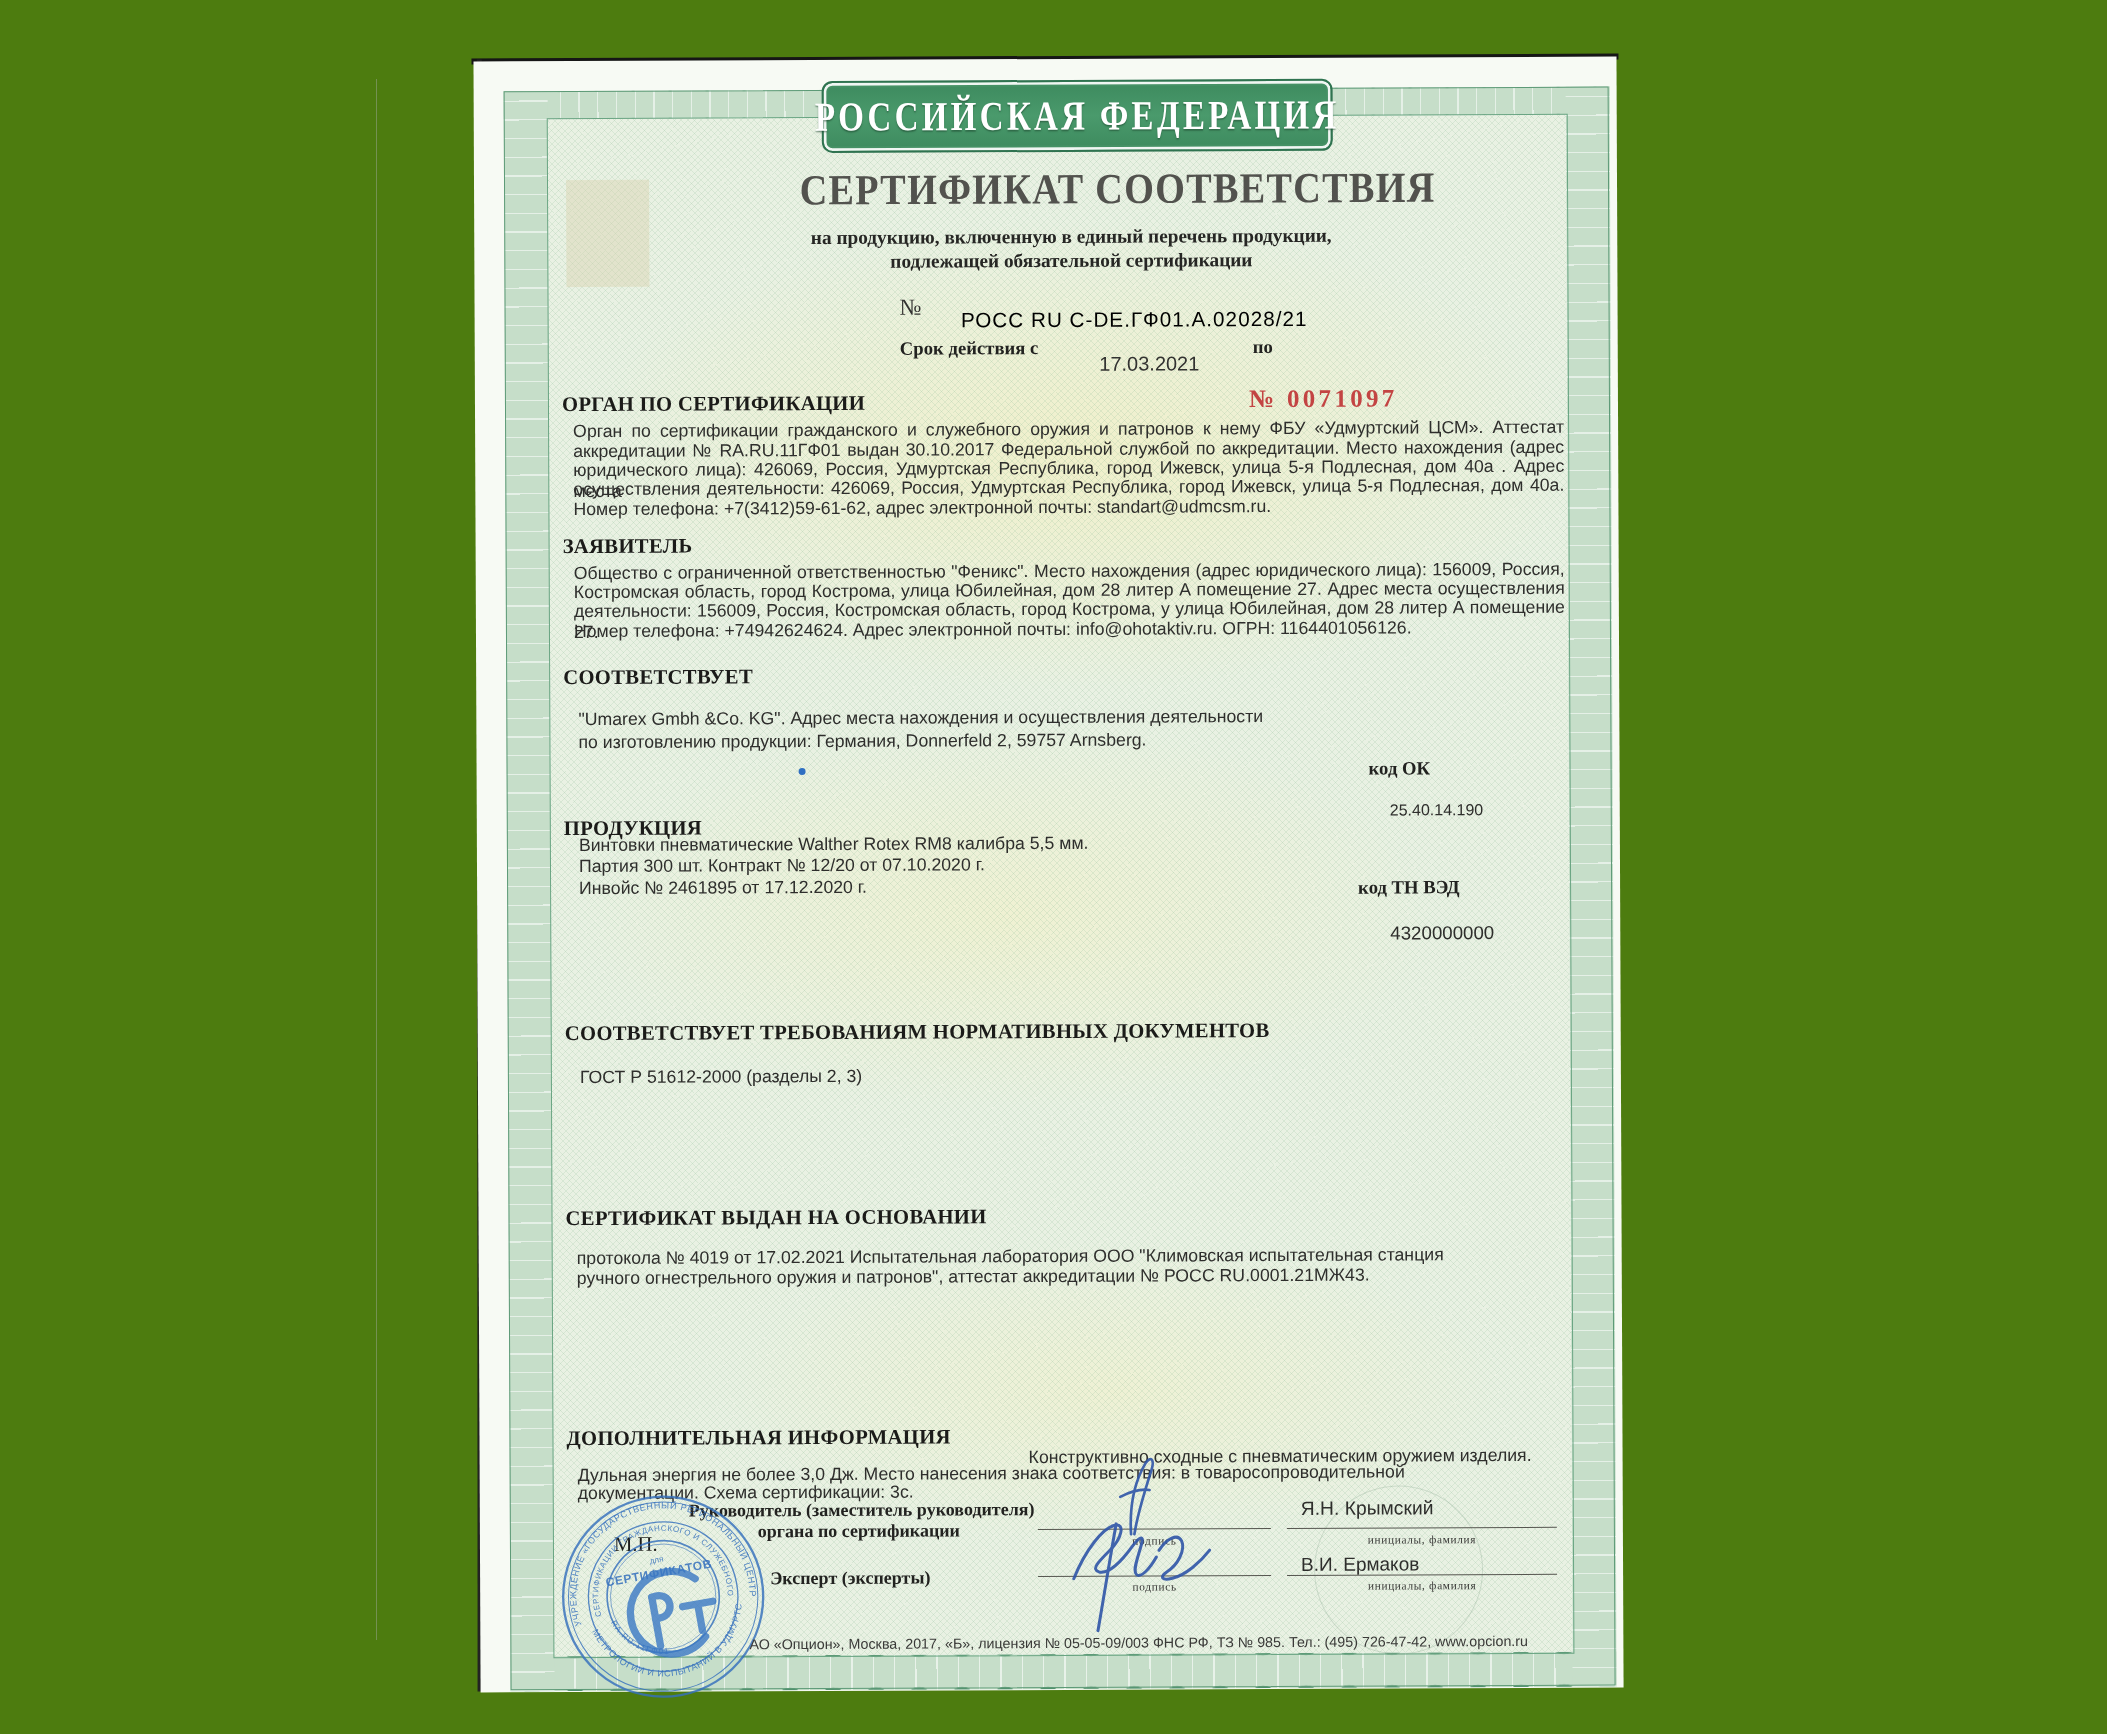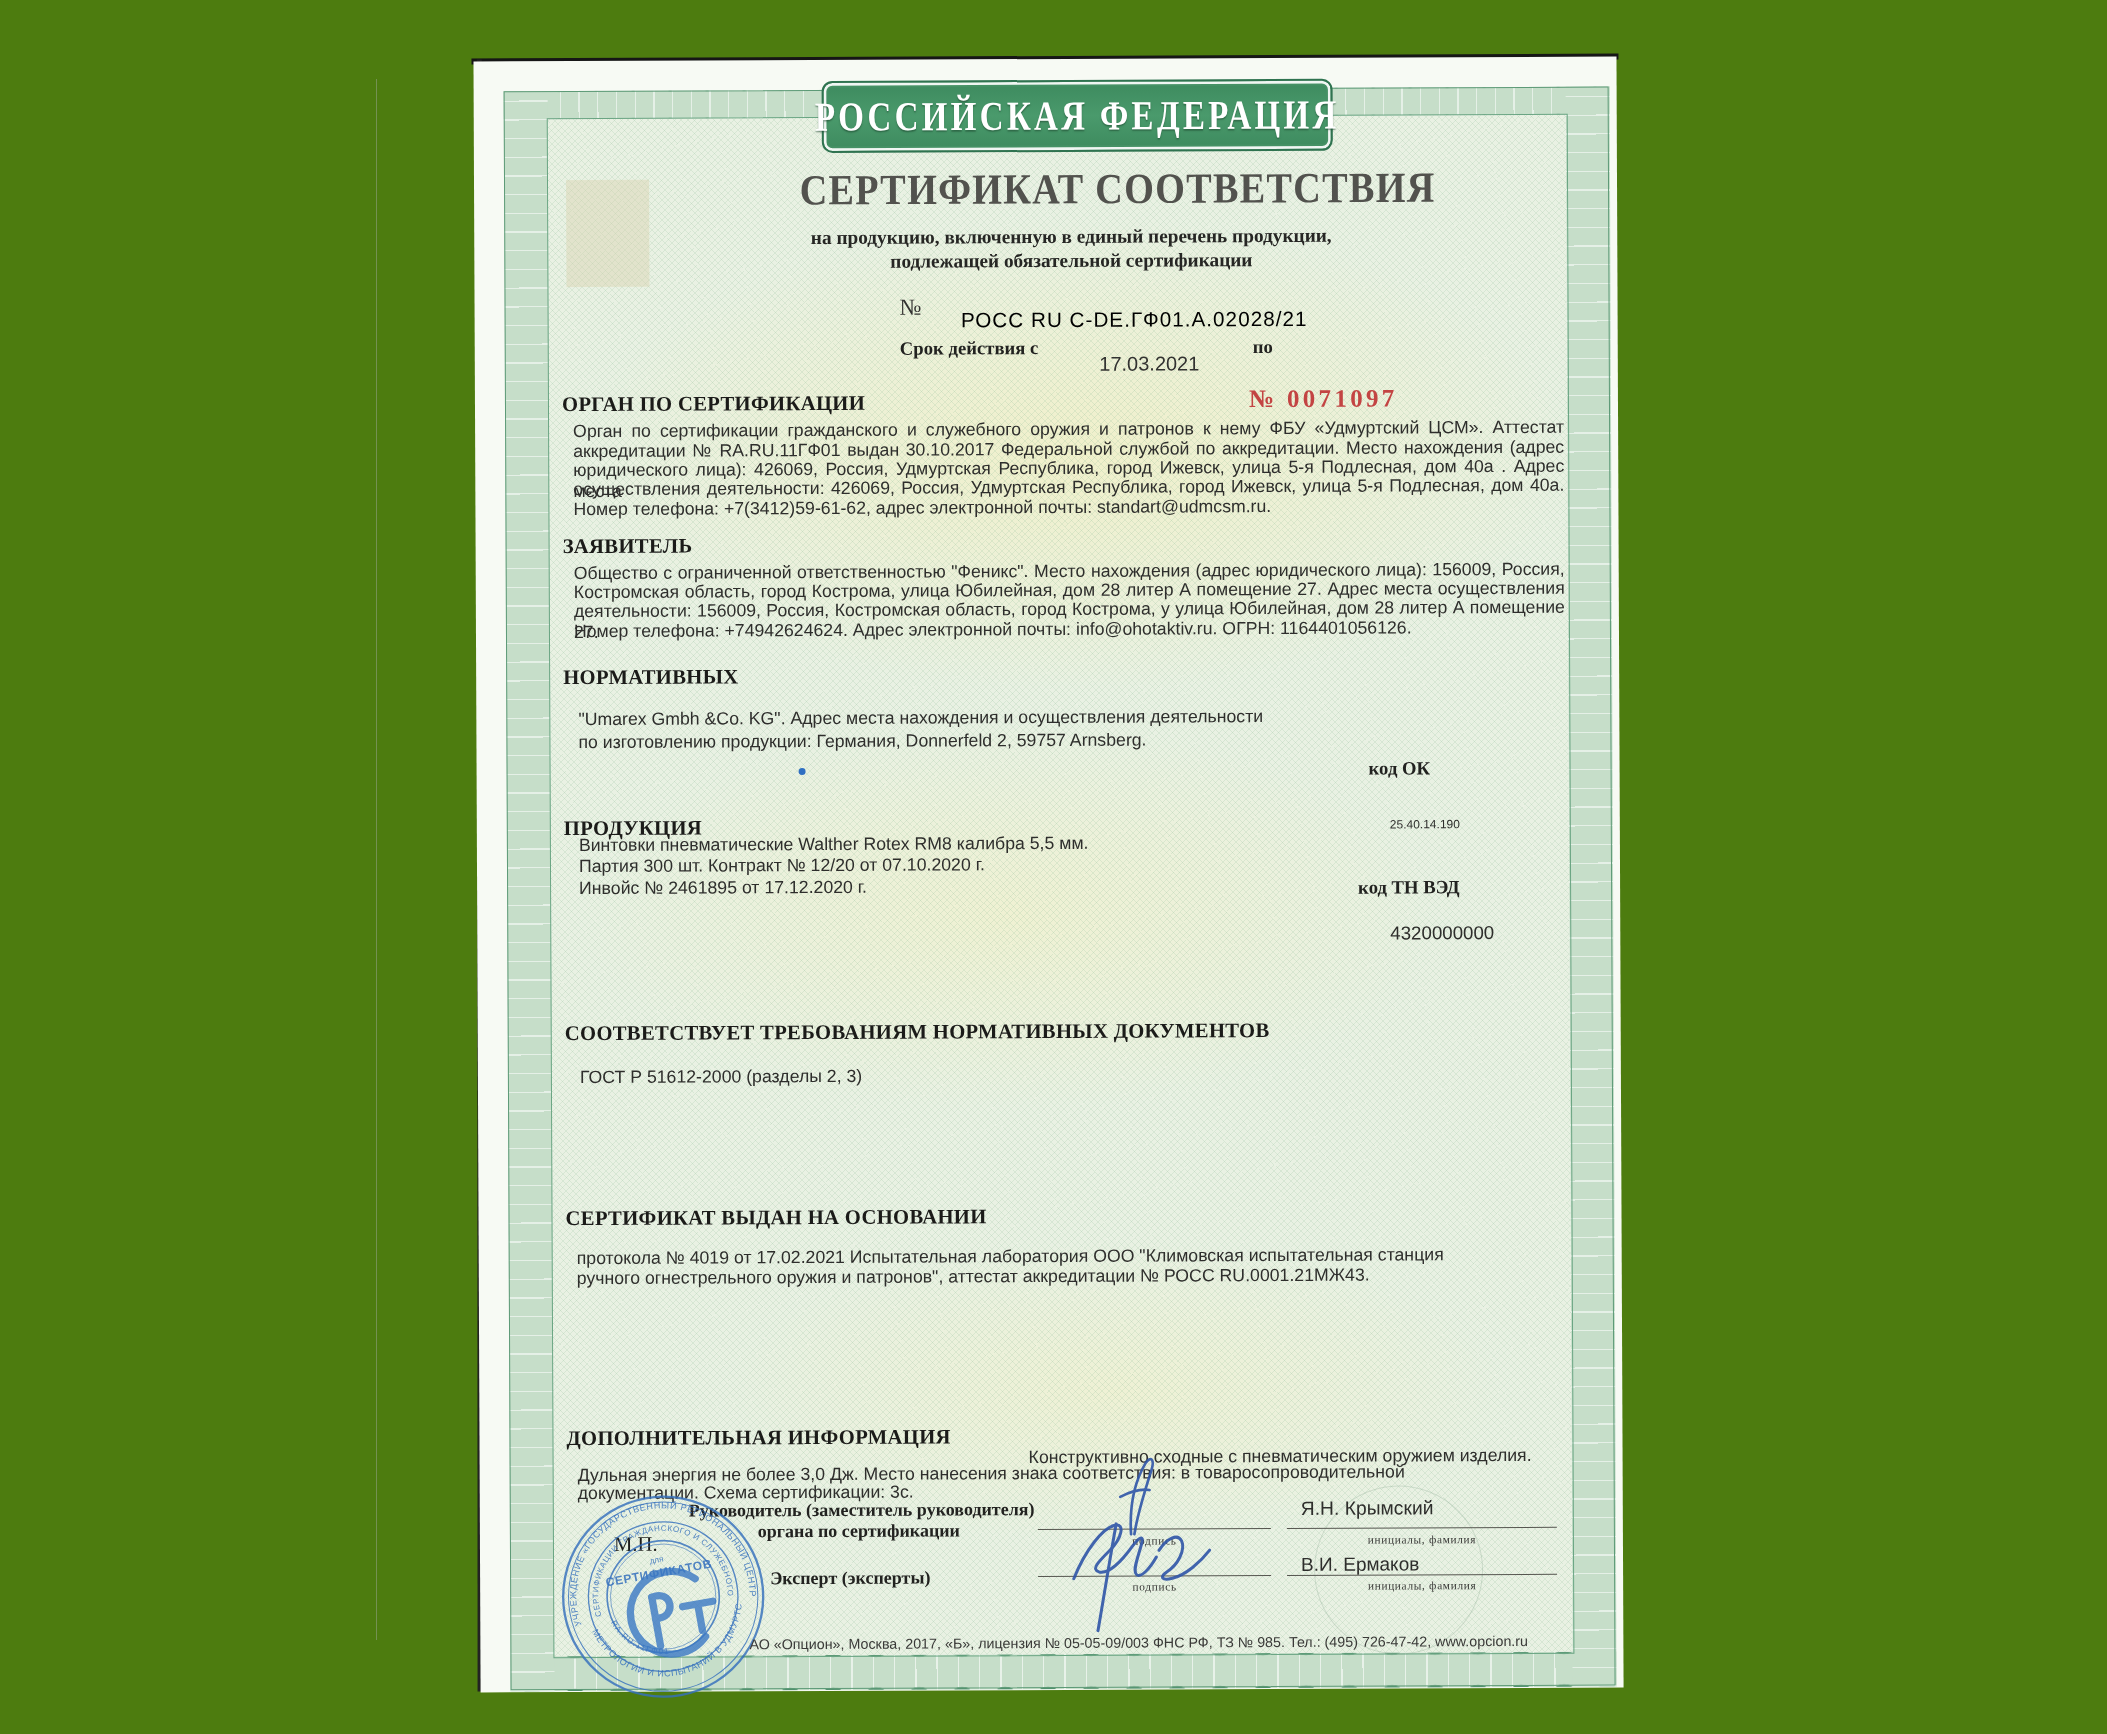--- a/index.html
+++ b/index.html
@@ -113,27 +113,27 @@
       <div class="abs b jline" style="left:98px;top:399px;">юридического лица): 426069, Россия, Удмуртская Республика,  город Ижевск, улица 5-я Подлесная, дом 40а . Адрес места</div>
       <div class="abs b jline" style="left:98px;top:418px;">осуществления деятельности: 426069, Россия, Удмуртская Республика,  город Ижевск, улица 5-я Подлесная, дом 40а.</div>
       <div class="abs b" style="left:98px;top:438px;">Номер телефона: +7(3412)59-61-62, адрес электронной почты: standart@udmcsm.ru.</div>
 
       <div class="abs h" style="left:87px;top:474px;">ЗАЯВИТЕЛЬ</div>
       <div class="abs b jline" style="left:98px;top:502px;">Общество с ограниченной ответственностью "Феникс". Место нахождения (адрес юридического лица): 156009, Россия,</div>
       <div class="abs b jline" style="left:98px;top:521px;">Костромская область, город Кострома, улица Юбилейная, дом 28 литер А помещение 27. Адрес места осуществления</div>
       <div class="abs b jline" style="left:98px;top:540px;">деятельности: 156009, Россия, Костромская область, город Кострома, у улица Юбилейная,  дом 28 литер А помещение 27.</div>
       <div class="abs b" style="left:98px;top:560px;">Номер телефона: +74942624624. Адрес электронной почты: info@ohotaktiv.ru. ОГРН: 1164401056126.</div>
 
-      <div class="abs h" style="left:87px;top:605px;">НОРМАТИВНЫХ</div>
+      <div class="abs h" style="left:87px;top:605px;">СООТВЕТСТВУЕТ</div>
       <div class="abs b" style="left:102px;top:648px;">"Umarex Gmbh &amp;Co. KG". Адрес места нахождения и осуществления деятельности</div>
       <div class="abs b" style="left:102px;top:671px;">по изготовлению продукции: Германия, Donnerfeld 2, 59757 Arnsberg.</div>
       <div class="abs" style="left:322px;top:708px;width:7.3px;height:7.3px;border-radius:50%;background:#2f6fc2;"></div>
 
       <div class="abs lab" style="left:892px;top:700px;">код ОК</div>
-      <div class="abs b" style="left:913px;top:760px;font-size:12px;">25.40.14.190</div>
+      <div class="abs b" style="left:913px;top:744px;font-size:16px;">25.40.14.190</div>
       <div class="abs lab" style="left:881px;top:819px;">код ТН ВЭД</div>
       <div class="abs b" style="left:913px;top:865px;font-size:18.7px;">4320000000</div>
 
       <div class="abs h" style="left:87px;top:756px;">ПРОДУКЦИЯ</div>
       <div class="abs b" style="left:102px;top:774px;">Винтовки пневматические Walther Rotex RM8  калибра 5,5 мм.</div>
       <div class="abs b" style="left:102px;top:795px;">Партия 300 шт. Контракт № 12/20 от 07.10.2020 г.</div>
       <div class="abs b" style="left:102px;top:817px;">Инвойс № 2461895 от 17.12.2020 г.</div>
 
       <div class="abs h" style="left:87px;top:961px;">СООТВЕТСТВУЕТ ТРЕБОВАНИЯМ НОРМАТИВНЫХ ДОКУМЕНТОВ</div>
       <div class="abs b" style="left:102px;top:1006px;">ГОСТ Р 51612-2000 (разделы 2, 3)</div>

